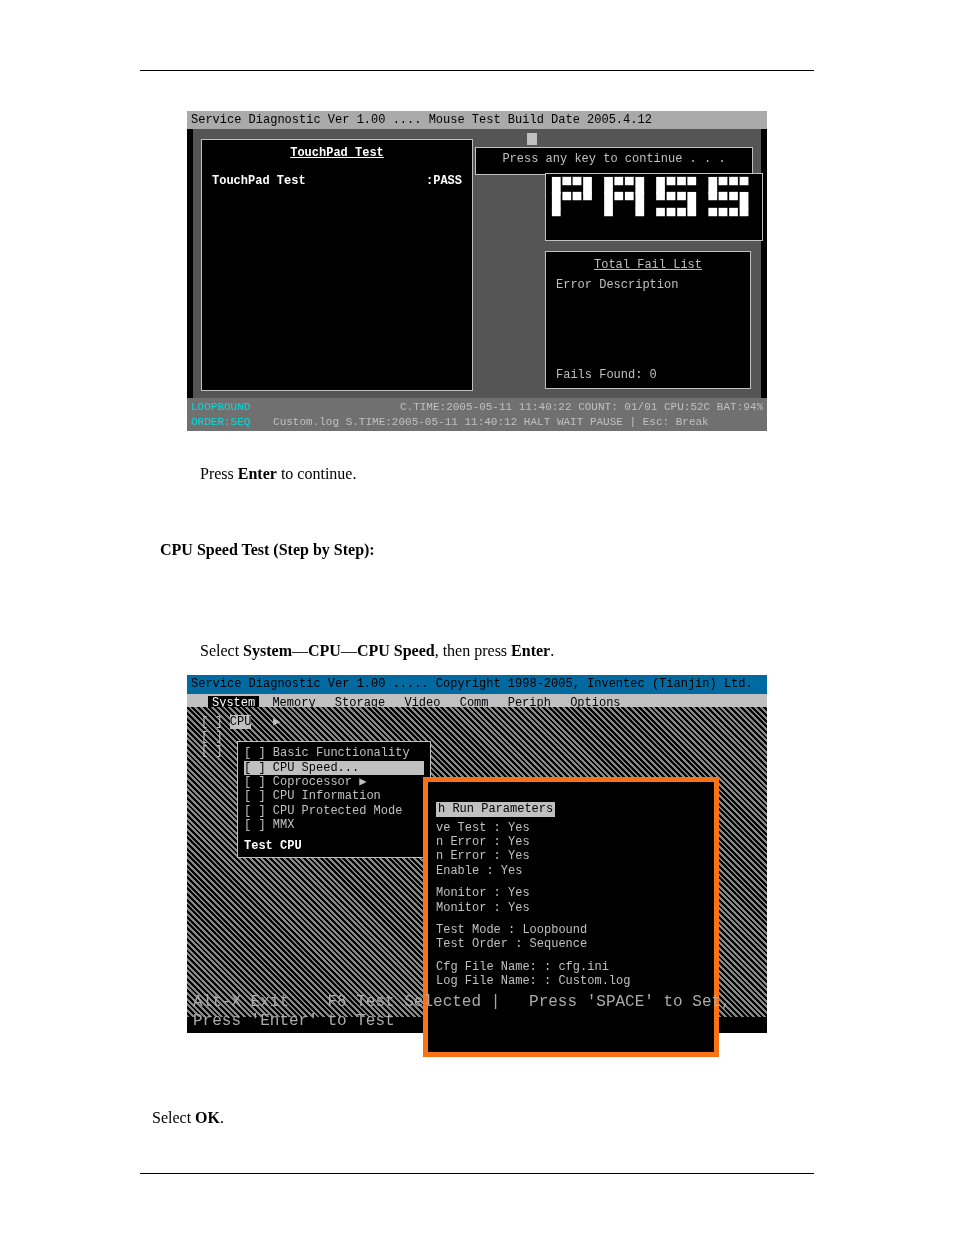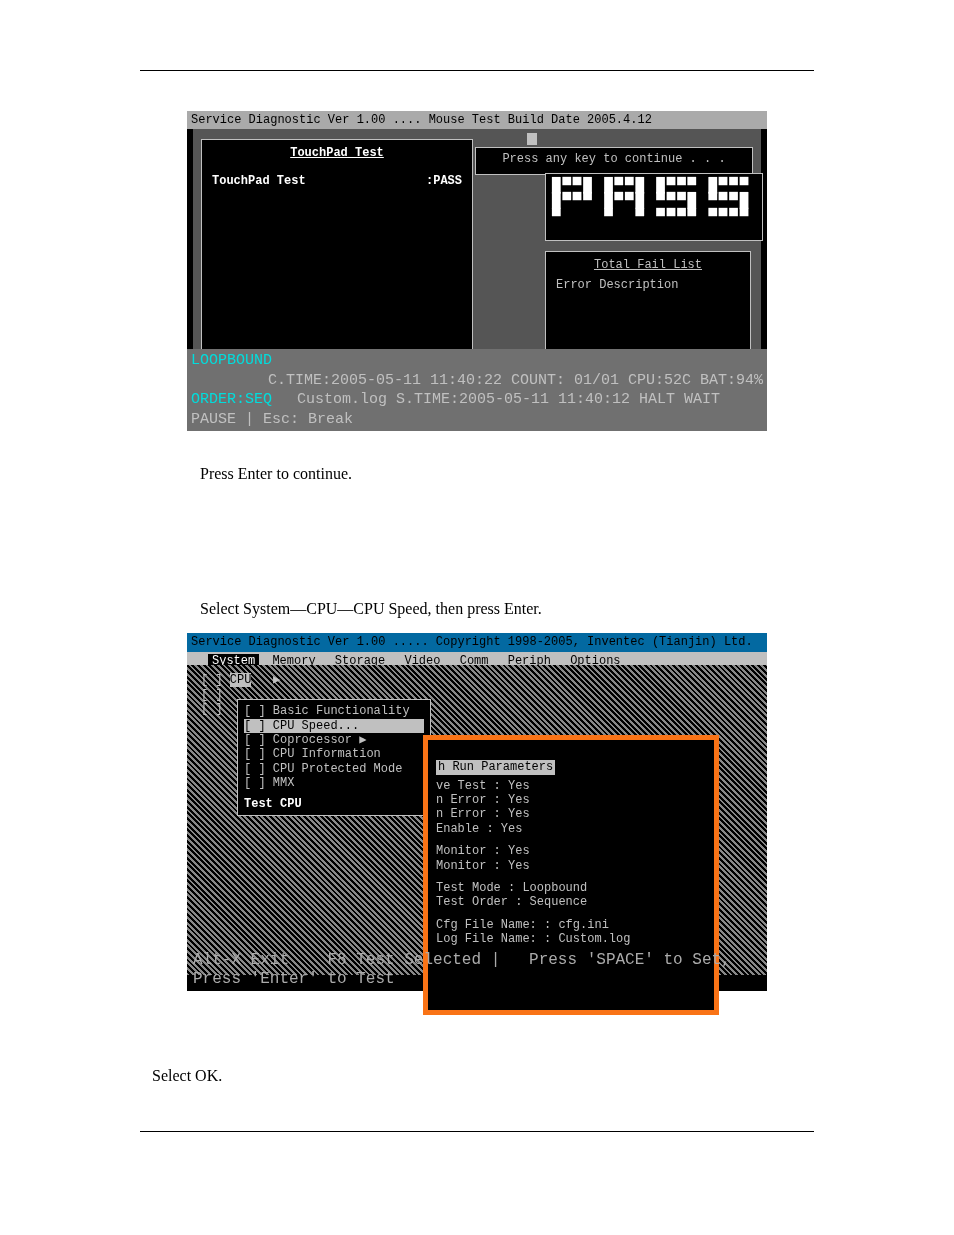--- a/index.html
+++ b/index.html
@@ -47,34 +47,34 @@
     text-decoration: underline;
   }
   .white-text { color: #fff; font-weight: bold; }
   .statusbar {
     position: absolute;
     bottom: 0;
     left: 0;
     right: 0;
     background: #707070;
     color: #c0c0c0;
-    font-size: 15px;
+    font-size: 11px;
     padding: 2px 4px;
     line-height: 1.3;
   }
   .statusbar .cyan { color: #0dd; }
   .body-text {
     font-family: "Times New Roman", serif;
     font-size: 16px;
     color: #000;
     line-height: 1.6;
     margin: 12px 0 12px 100px;
     max-width: 620px;
   }
-  .body-text .bold { font-weight: normal; }
+  .body-text .bold { font-weight: bold; }
   .section-head {
     font-family: "Times New Roman", serif;
     font-size: 16px;
     font-weight: bold;
     margin: 12px 0 12px 80px;
   }
   .check-hatch {
     background: repeating-linear-gradient(45deg, #888 0 2px, #000 2px 4px);
   }
   .menubar {
@@ -172,20 +172,21 @@
         <span style="margin-left:16px;">Custom.log S.TIME:2005-05-11 11:40:12 HALT WAIT PAUSE  |  Esc: Break</span>
       </div>
     </div>
   </div>
 
   <p class="body-text" style="margin-left:120px;">
     <span>Press </span><span class="bold">Enter</span><span> to continue.</span>
   </p>
 
   <div style="height:30px"></div>
+  <p class="section-head">CPU Speed Test (Step by Step):</p>
 
   <div style="height:20px"></div>
   <p class="body-text" style="margin-left:120px;margin-top:47px;">
     <span>Select </span><span class="bold">System</span><span>—</span><span class="bold">CPU</span><span>—</span><span class="bold">CPU Speed</span><span>, then press </span><span class="bold">Enter</span><span>.</span>
   </p>
 
   <div class="screenshot shot2">
     <div class="titlebar" style="background:#0369a1;">Service Diagnostic Ver 1.00  ..... Copyright 1998-2005, Inventec (Tianjin) Ltd.</div>
     <div class="menubar">
       <span class="hl">System</span>

